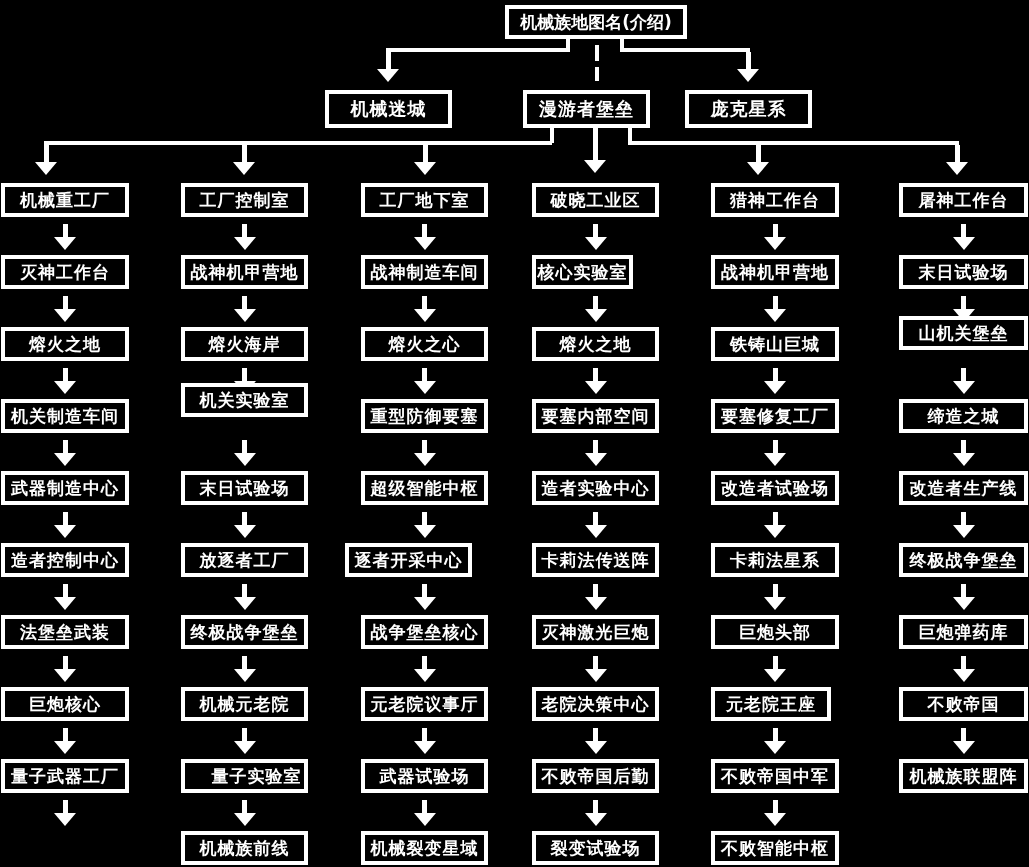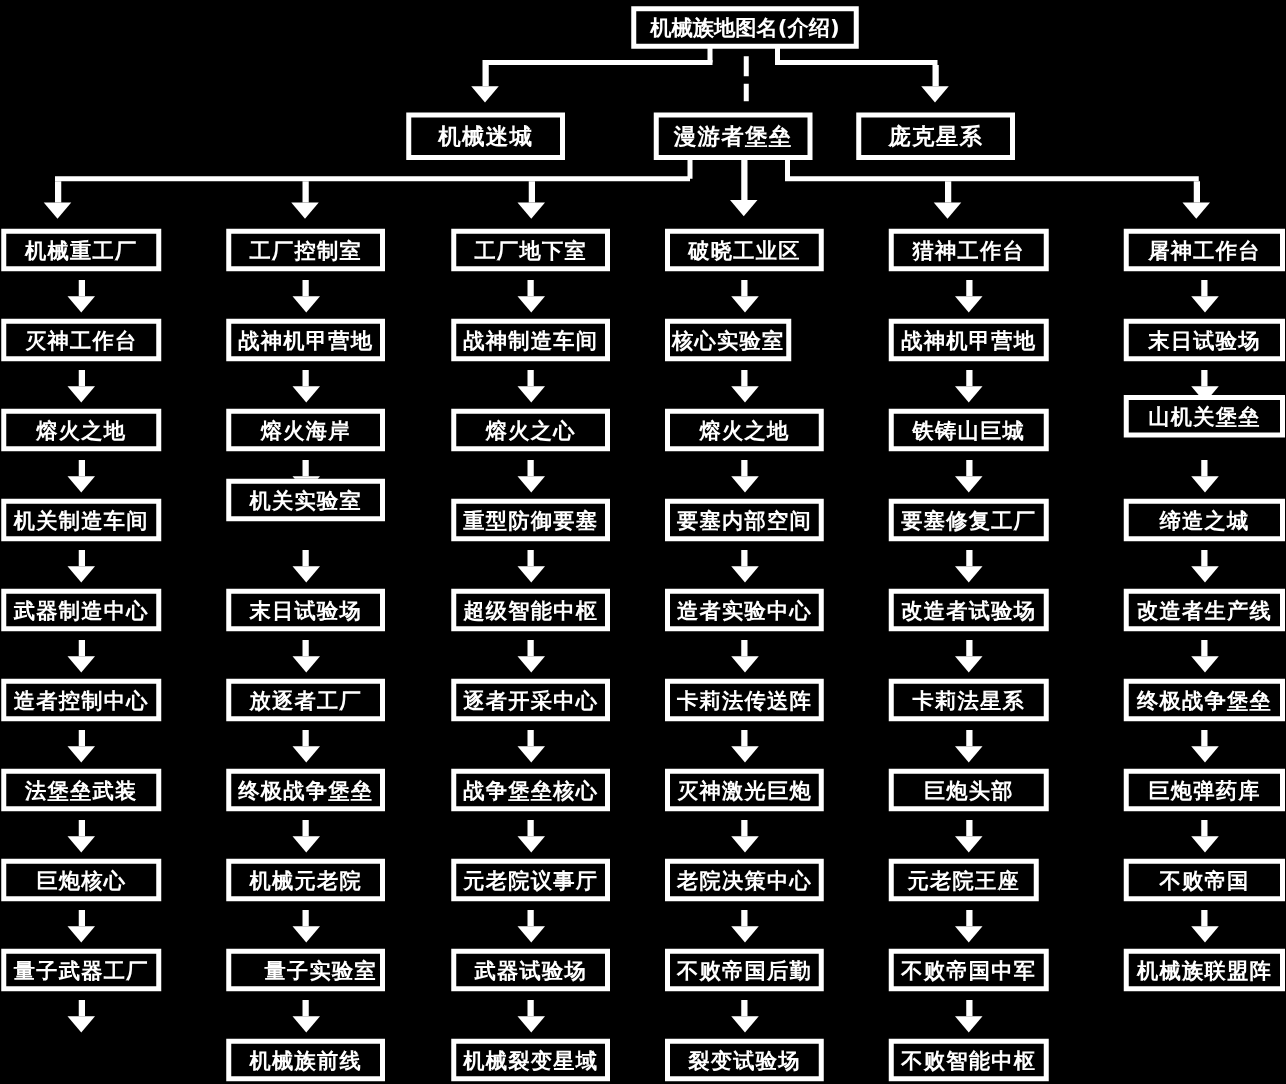--- a/index.html
+++ b/index.html
@@ -191,21 +191,21 @@
     <div class="box" style="left: 361px; top: 399px; width: 127px;">重型防御要塞</div>
     <div class="arrow" style="left: 424.5px; top: 440px; height: 26px;">
       <div class="stem"></div>
       <div class="head"></div>
     </div>
     <div class="box" style="left: 361px; top: 471px; width: 127px;">超级智能中枢</div>
     <div class="arrow" style="left: 424.5px; top: 512px; height: 26px;">
       <div class="stem"></div>
       <div class="head"></div>
     </div>
-    <div class="box" style="left: 361px; top: 543px; width: 127px;">逐者开采中心</div>
+    <div class="box" style="left: 345px; top: 543px; width: 127px;">逐者开采中心</div>
     <div class="arrow" style="left: 424.5px; top: 584px; height: 26px;">
       <div class="stem"></div>
       <div class="head"></div>
     </div>
     <div class="box" style="left: 361px; top: 615px; width: 127px;">战争堡垒核心</div>
     <div class="arrow" style="left: 424.5px; top: 656px; height: 26px;">
       <div class="stem"></div>
       <div class="head"></div>
     </div>
     <div class="box" style="left: 361px; top: 687px; width: 127px;">元老院议事厅</div>

